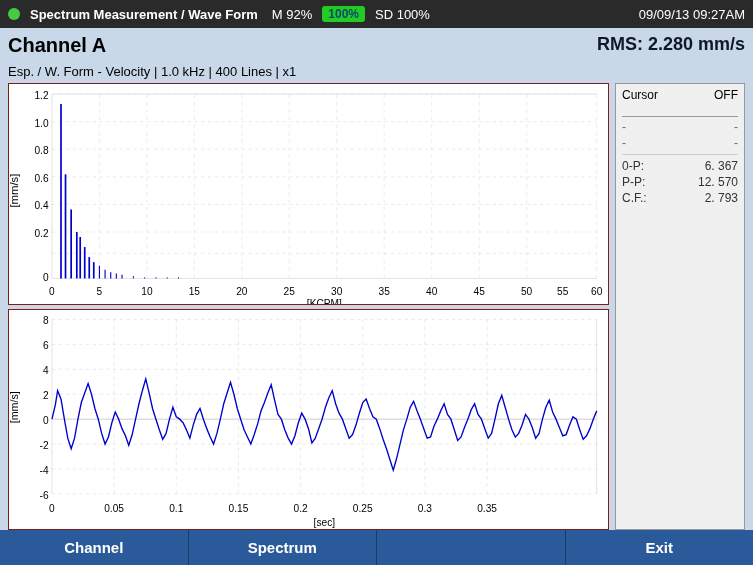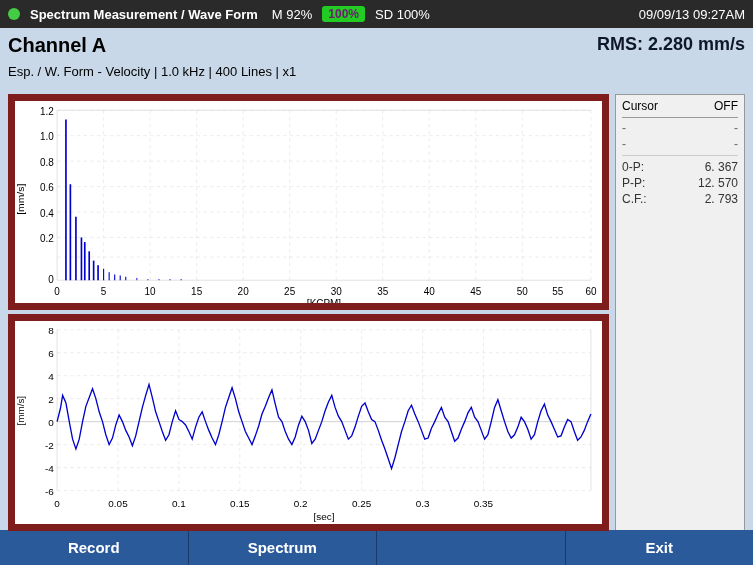--- a/index.html
+++ b/index.html
@@ -34,21 +34,21 @@
       font-weight: bold;
     }
     .header-m {
       font-size: 13px;
       color: #ffffff;
       margin-left: 4px;
       text-align: right;
     }
     .header-battery {
       background: #22cc22;
-      color: #701a75;
+      color: #0c4a6e;
       font-size: 12px;
       font-weight: bold;
       padding: 1px 6px;
       border-radius: 3px;
     }
     .header-sd {
       font-size: 13px;
       color: #ffffff;
     }
     .header-time {
@@ -81,21 +81,21 @@
     .rms-label {
       font-size: 18px;
       font-weight: bold;
       color: #0f172a;
     }
 
     
     .info-row {
       font-size: 13px;
       color: #000;
-      margin-bottom: 15px;
+      margin-bottom: 4px;
     }
 
     
     .charts-area {
       display: flex;
       flex: 1;
       gap: 6px;
     }
 
     .left-charts {
@@ -111,41 +111,41 @@
       background: #f0f0f0;
       border: 1px solid #999;
       font-size: 12px;
       padding: 4px 6px;
       flex-shrink: 0;
     }
     .cursor-header {
       display: flex;
       justify-content: space-between;
       border-bottom: 1px solid #999;
-      padding-bottom: 4px;
+      padding-bottom: 14px;
       margin-bottom: 2px;
     }
     .cursor-row {
       display: flex;
       justify-content: space-between;
       padding: 1px 0;
       color: #333;
     }
     .cursor-dash {
       color: #666;
     }
     .cursor-divider {
       border-top: 1px solid #ccc;
       margin: 3px 0;
     }
 
     
     .chart-box {
       background: #ffffff;
-      border: 7px solid #7f1d1d;
+      border: 1px solid #7f1d1d;
       position: relative;
       overflow: hidden;
     }
 
     .chart-box-top {
       flex: 1;
     }
 
     .chart-box-bottom {
       flex: 1;
@@ -361,17 +361,17 @@
       </div>
       <div class="cursor-row">
         <span>C.F.:</span>
         <span>2. 793</span>
       </div>
     </div>
   </div>
 </div>
 
 <div class="toolbar">
-  <div class="toolbar-btn">Record</div>
+  <div class="toolbar-btn">Channel</div>
   <div class="toolbar-btn">Spectrum</div>
   <div class="toolbar-btn-empty"></div>
   <div class="toolbar-btn">Exit</div>
 </div>
 
 </body></html>

